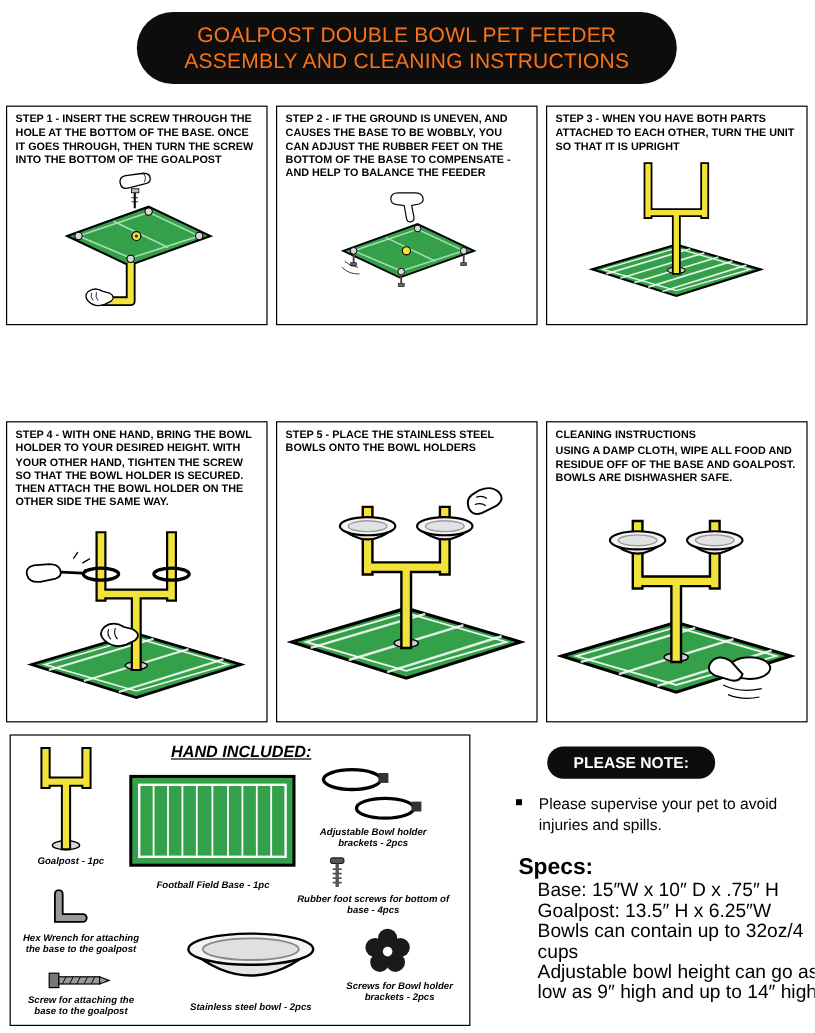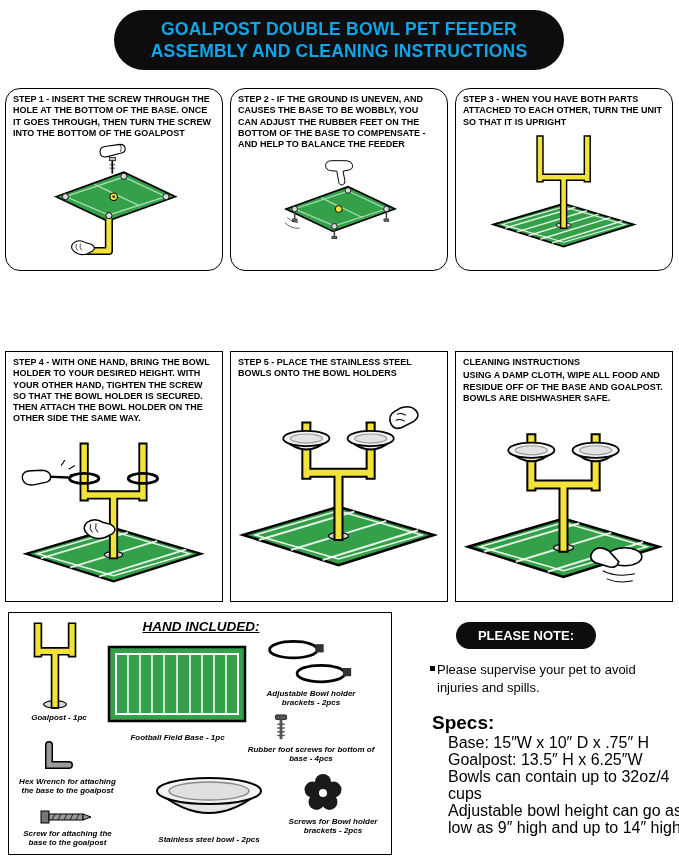--- a/index.html
+++ b/index.html
@@ -2,43 +2,43 @@
 <html><head>
 <meta charset="utf-8">
 <style>
   html,body { margin:0; padding:0; background:#fff; }
   .page { position:relative; width:679px; height:861px; background:#fff;
           font-family:"Liberation Sans", sans-serif; color:#000; overflow:hidden; }
 
   .title-banner { position:absolute; left:114px; top:10px; width:450px; height:60px;
                   background:#0d0d0d; border-radius:30px; display:flex; flex-direction:column;
                   align-items:center; justify-content:center; gap:1px; }
-  .title-banner div { color:#0ea5e9; font-weight:bold; font-size:17.5px; letter-spacing:0.2px; }
+  .title-banner div { color:#f97316; font-weight:normal; font-size:17.5px; letter-spacing:0.2px; }
 
   .step-box { position:absolute; width:218px; border:1.6px solid #000; background:#fff;
               box-sizing:border-box; display:flex; flex-direction:column; }
-  .row1 { top:88px; height:183px;border-radius:15px; }
+  .row1 { top:88px; height:183px; }
   .row2 { top:351px; height:251px; }
   .col1 { left:5px; } .col2 { left:230px; } .col3 { left:455px; }
   .step-text { font-size:9px; font-weight:bold; line-height:1.25; padding:5px 7px 2px 7px; }
   .illus { flex:1; width:100%; min-height:0; display:block; }
 
   .parts-box { position:absolute; left:8px; top:612px; width:384px; height:243px;
                border:1.8px solid #000; box-sizing:border-box; background:#fff; }
   .parts-title { position:absolute; left:112px; top:6px; width:160px; text-align:center;
                  font-size:13.5px; font-weight:bold; font-style:italic; text-decoration:underline; }
   .part-label { position:absolute; font-size:8px; font-weight:bold; font-style:italic;
                 text-align:center; line-height:1.18; }
   .part-icon { position:absolute; }
 
   .note-banner { position:absolute; left:456px; top:622px; width:140px; height:27px;
                  background:#0d0d0d; border-radius:14px; display:flex; align-items:center;
                  justify-content:center; }
   .note-banner span { color:#fff; font-weight:bold; font-size:13px; }
-  .note-row { position:absolute; left:430px; top:661px; width:232px; display:flex; gap:2px; }
+  .note-row { position:absolute; left:430px; top:661px; width:232px; display:flex; gap:14px; }
   .note-marker { width:5px; height:5px; background:#000; margin-top:5px; flex:0 0 auto;
                  font-size:0; overflow:hidden; }
   .note-text { font-size:13px; line-height:1.35; }
   .specs-title { position:absolute; left:432px; top:712px; font-size:19px; font-weight:bold; }
   .specs-lines { position:absolute; left:448px; top:734px; width:240px; font-size:16px; line-height:17px; }
 </style>
 </head>
 <body>
 
 <div class="page">

